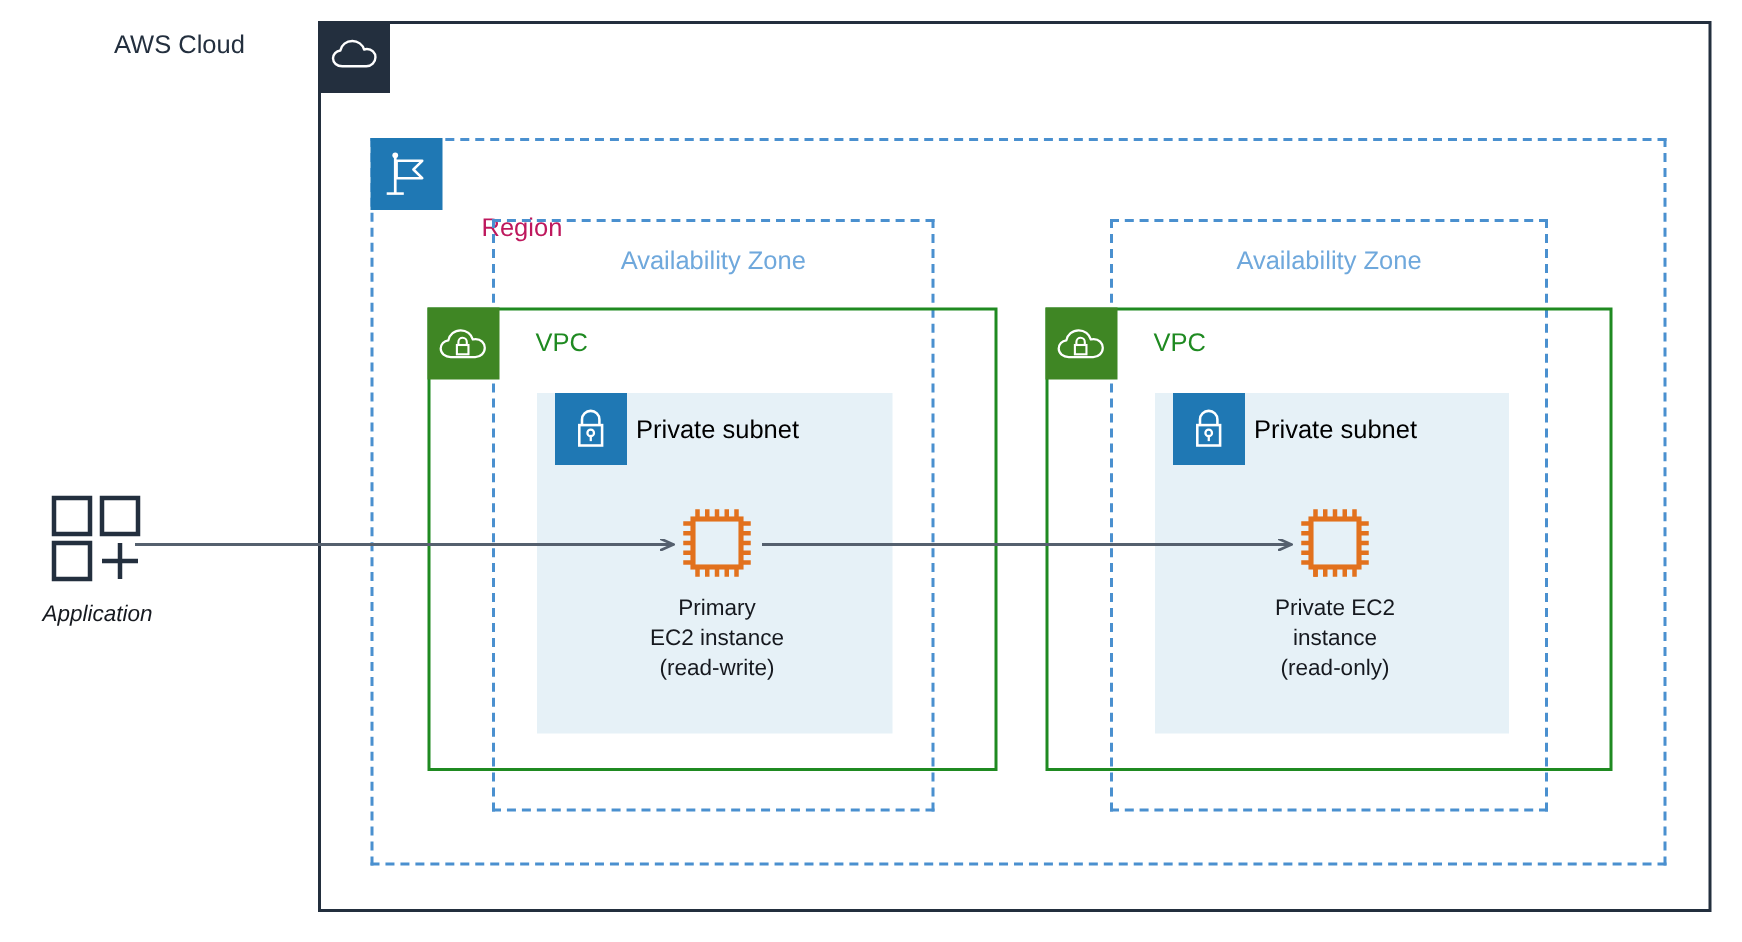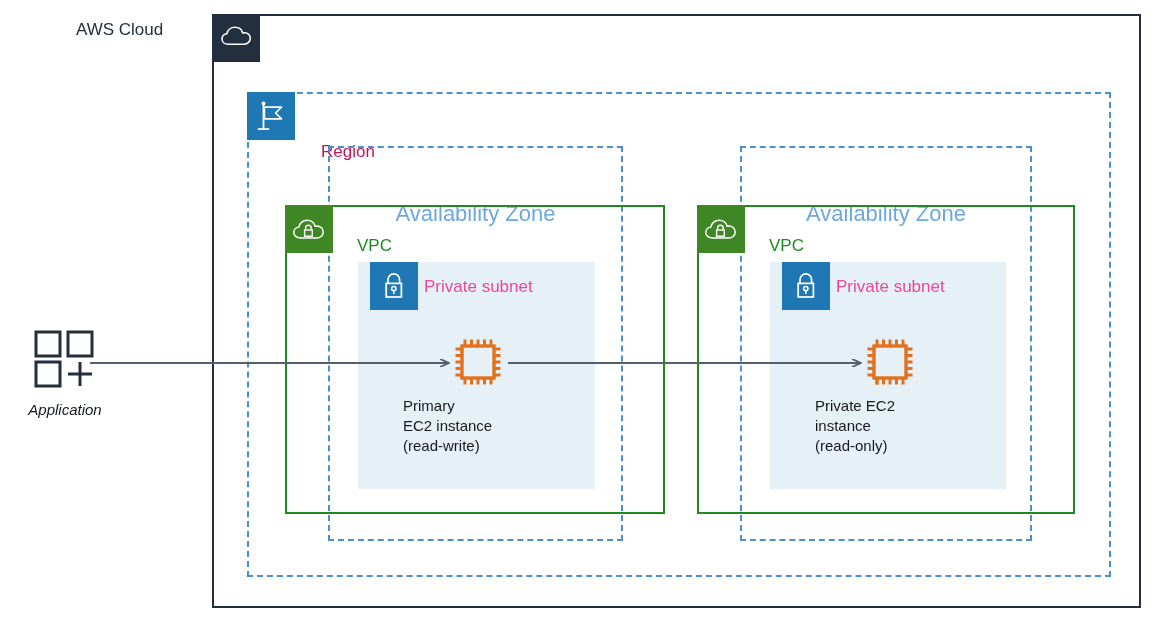--- a/index.html
+++ b/index.html
@@ -93,22 +93,21 @@
   }
   .az-1 { left: 328px; width: 295px; }
   .az-2 { left: 740px; width: 292px; }
   .az-label {
     position: absolute;
     top: 162px;
     height: 24px;
     line-height: 24px;
     text-align: center;
     color: #6fa8dc;
-    font-size: 22px;
-    margin-top: 40px;
+    font-size: 17px;
   }
   .az-label-1 { left: 328px; width: 295px; }
   .az-label-2 { left: 740px; width: 292px; }
 
   
   .vpc {
     position: absolute;
     top: 205px;
     height: 309px;
     border: 2px solid #1f8a21;
@@ -121,21 +120,20 @@
     background: #3f8624;
     top: 205px;
   }
   .badge-vpc-1 { left: 285px; }
   .badge-vpc-2 { left: 697px; }
   .title-vpc {
     top: 229px;
     color: #1f8a21;
     transform: translateY(-50%);
     font-size: 17px;
-    margin-top: 17px;
   }
   .title-vpc-1 { left: 357px; }
   .title-vpc-2 { left: 769px; }
 
   
   .subnet {
     position: absolute;
     top: 262px;
     height: 227px;
     background: #e6f1f7;
@@ -143,31 +141,32 @@
   .subnet-1 { left: 358px; width: 237px; }
   .subnet-2 { left: 770px; width: 236px; }
   .badge-subnet {
     background: #1f78b4;
     top: 262px;
   }
   .badge-subnet-1 { left: 370px; }
   .badge-subnet-2 { left: 782px; }
   .title-subnet {
     top: 287px;
-    color: #ec4899;
+    color: #000000;
     transform: translateY(-50%);
     font-size: 17px;
   }
   .title-subnet-1 { left: 424px; }
   .title-subnet-2 { left: 836px; }
 
   
   .node {
     position: absolute;
     width: 150px;
+    text-align: center;
   }
   .node-icon {
     width: 48px;
     height: 48px;
     margin: 0 auto;
     display: block;
   }
   .node-label {
     margin-top: 10px;
     font-size: 15px;

